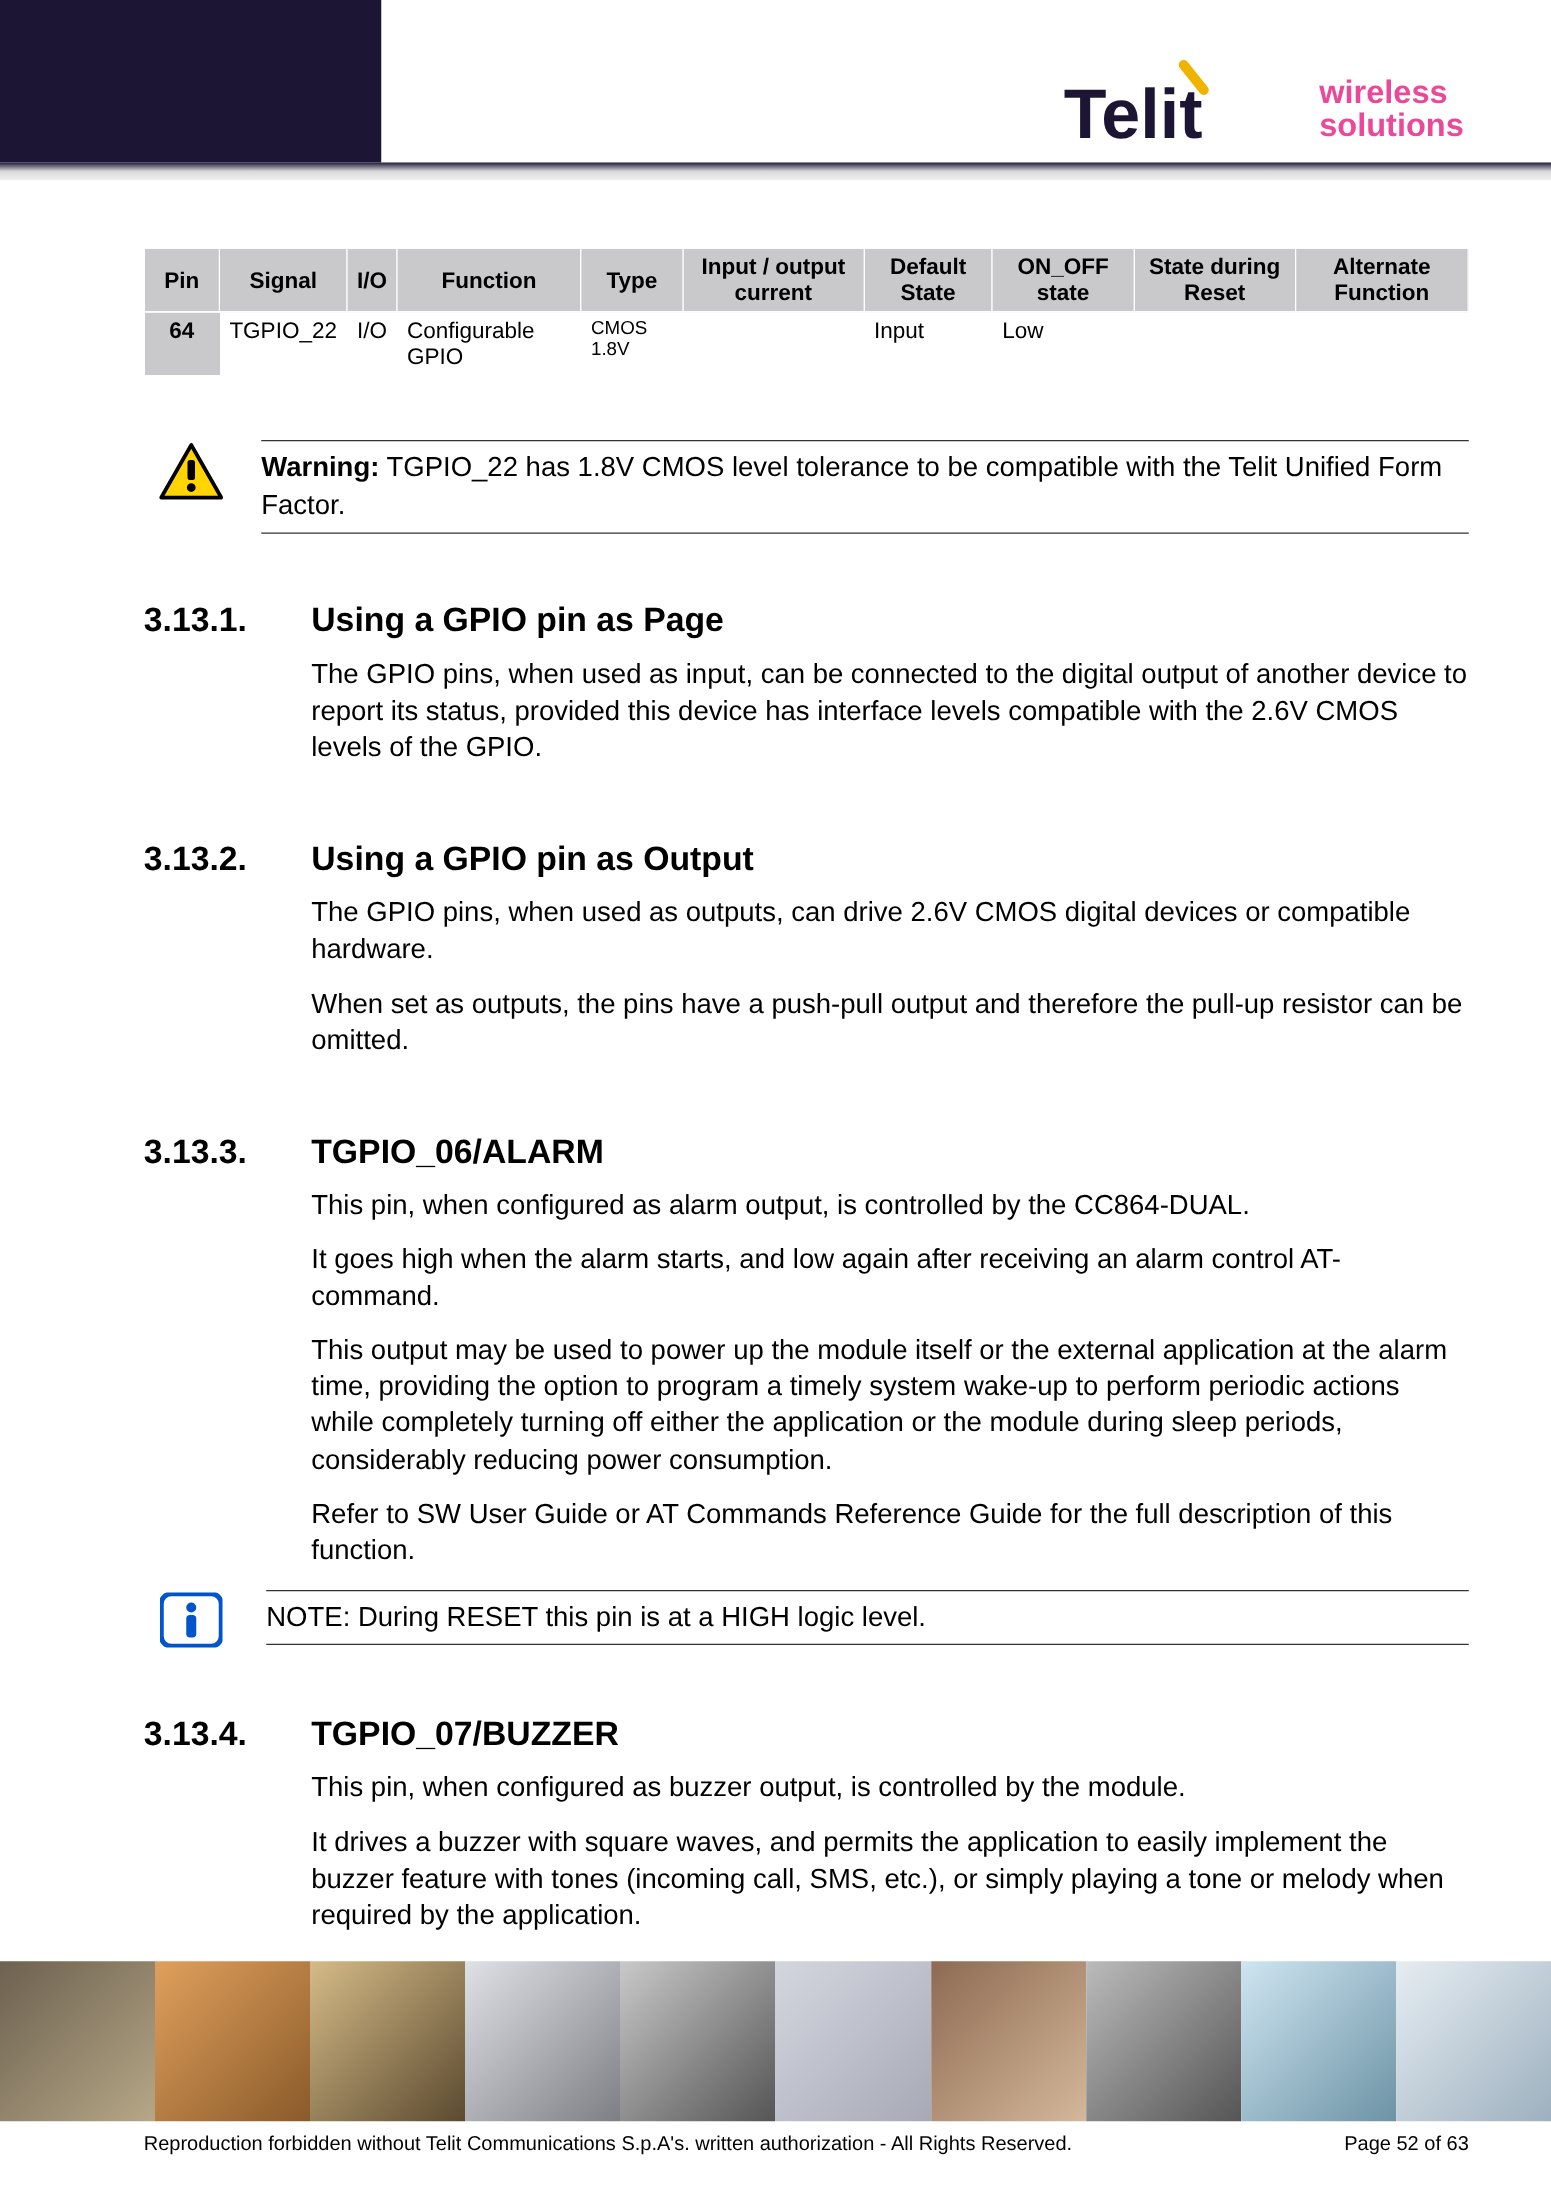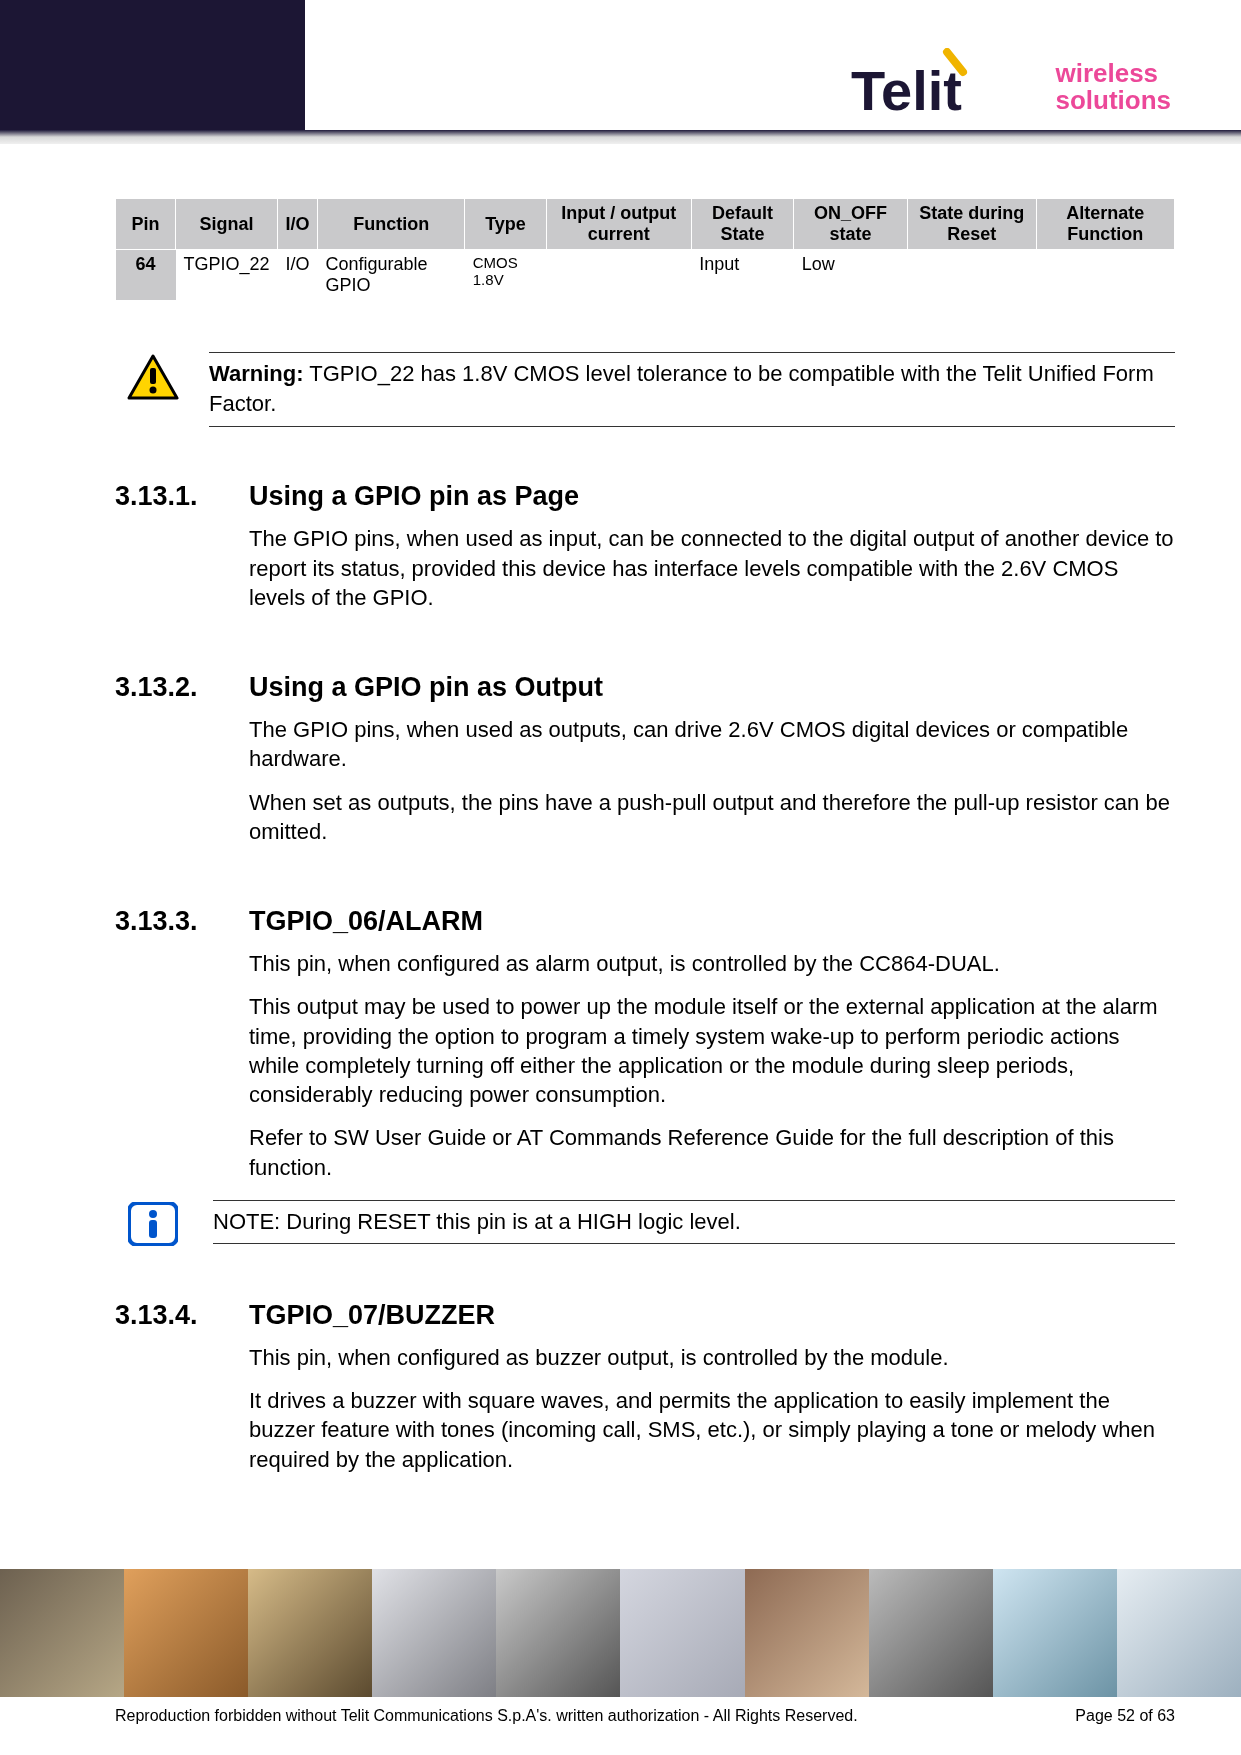--- a/index.html
+++ b/index.html
@@ -124,20 +124,21 @@
         <div class="para">The GPIO pins, when used as outputs, can drive 2.6V CMOS digital devices or compatible hardware.</div>
         <div class="para">When set as outputs, the pins have a push-pull output and therefore the pull-up resistor can be omitted.</div>
       </div>
     </div>
 
     <div class="section tight">
       <div class="sec-num">3.13.3.</div>
       <div class="sec-body">
         <div class="sec-title">TGPIO_06/ALARM</div>
         <div class="para">This pin, when configured as alarm output, is controlled by the CC864-DUAL.</div>
+        <div class="para">It goes high when the alarm starts, and low again after receiving an alarm control AT-command.</div>
         <div class="para">This output may be used to power up the module itself or the external application at the alarm time, providing the option to program a timely system wake-up to perform periodic actions while completely turning off either the application or the module during sleep periods, considerably reducing power consumption.</div>
         <div class="para">Refer to SW User Guide or AT Commands Reference Guide for the full description of this function.</div>
       </div>
     </div>
 
     <div class="note-row">
       <div class="note-icon-col">
         <svg width="50" height="44" viewBox="0 0 50 44">
           <rect x="1" y="1" width="48" height="42" rx="8" fill="#fff" stroke="#0055cc" stroke-width="4"></rect>
           <circle cx="25" cy="12" r="4" fill="#0055cc"></circle>

